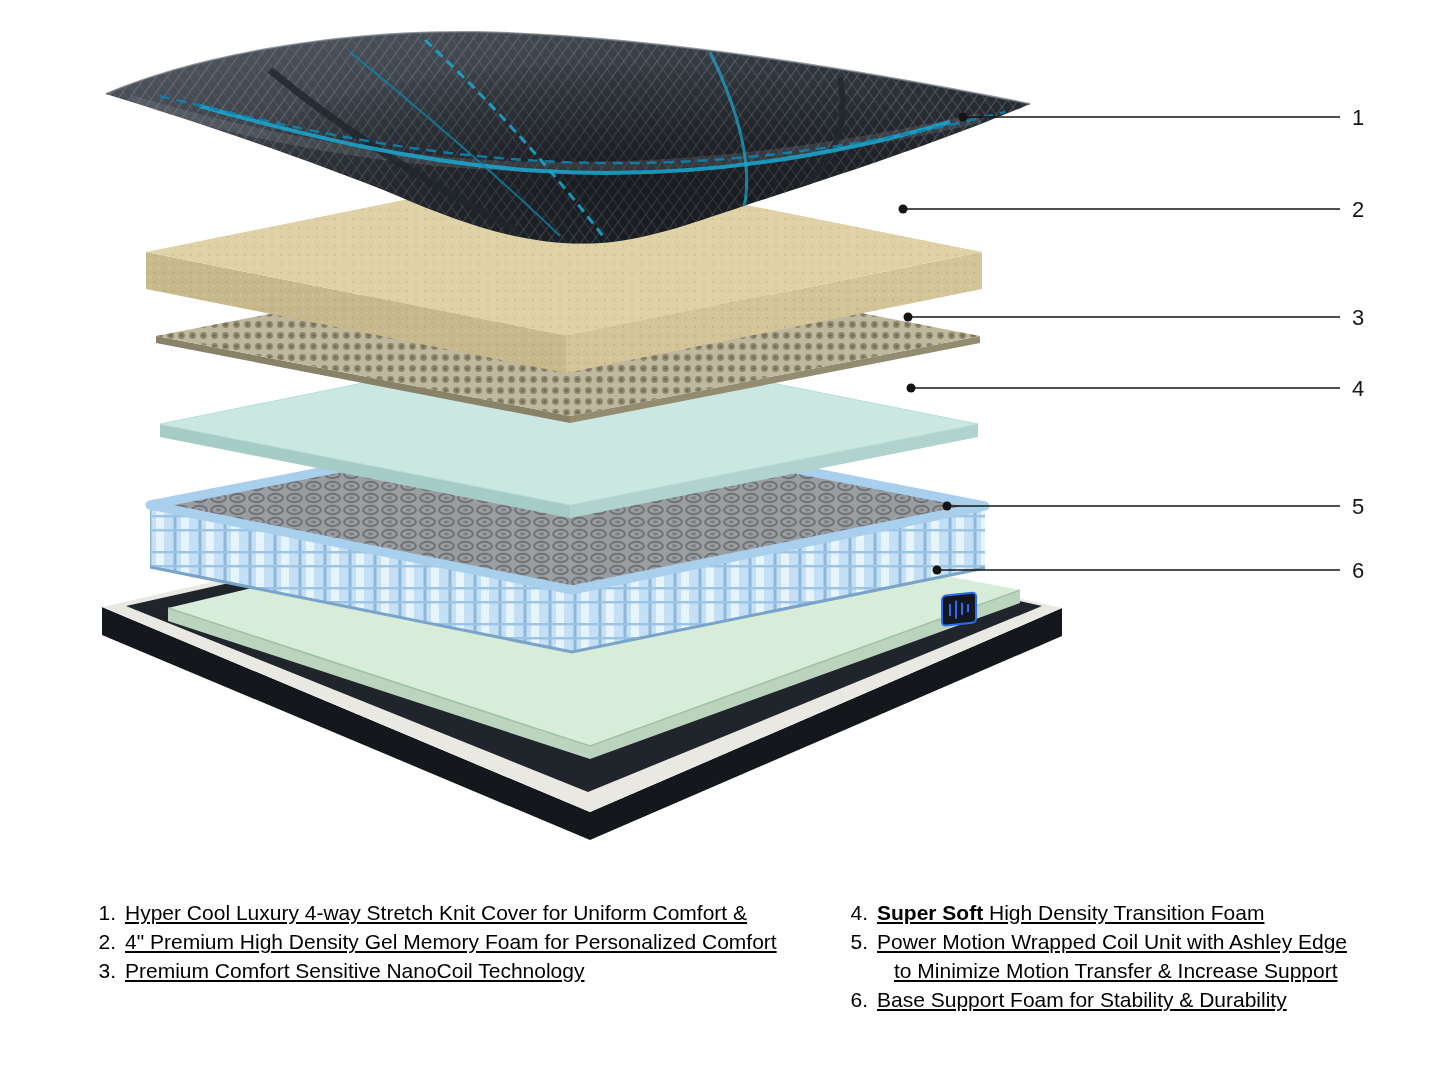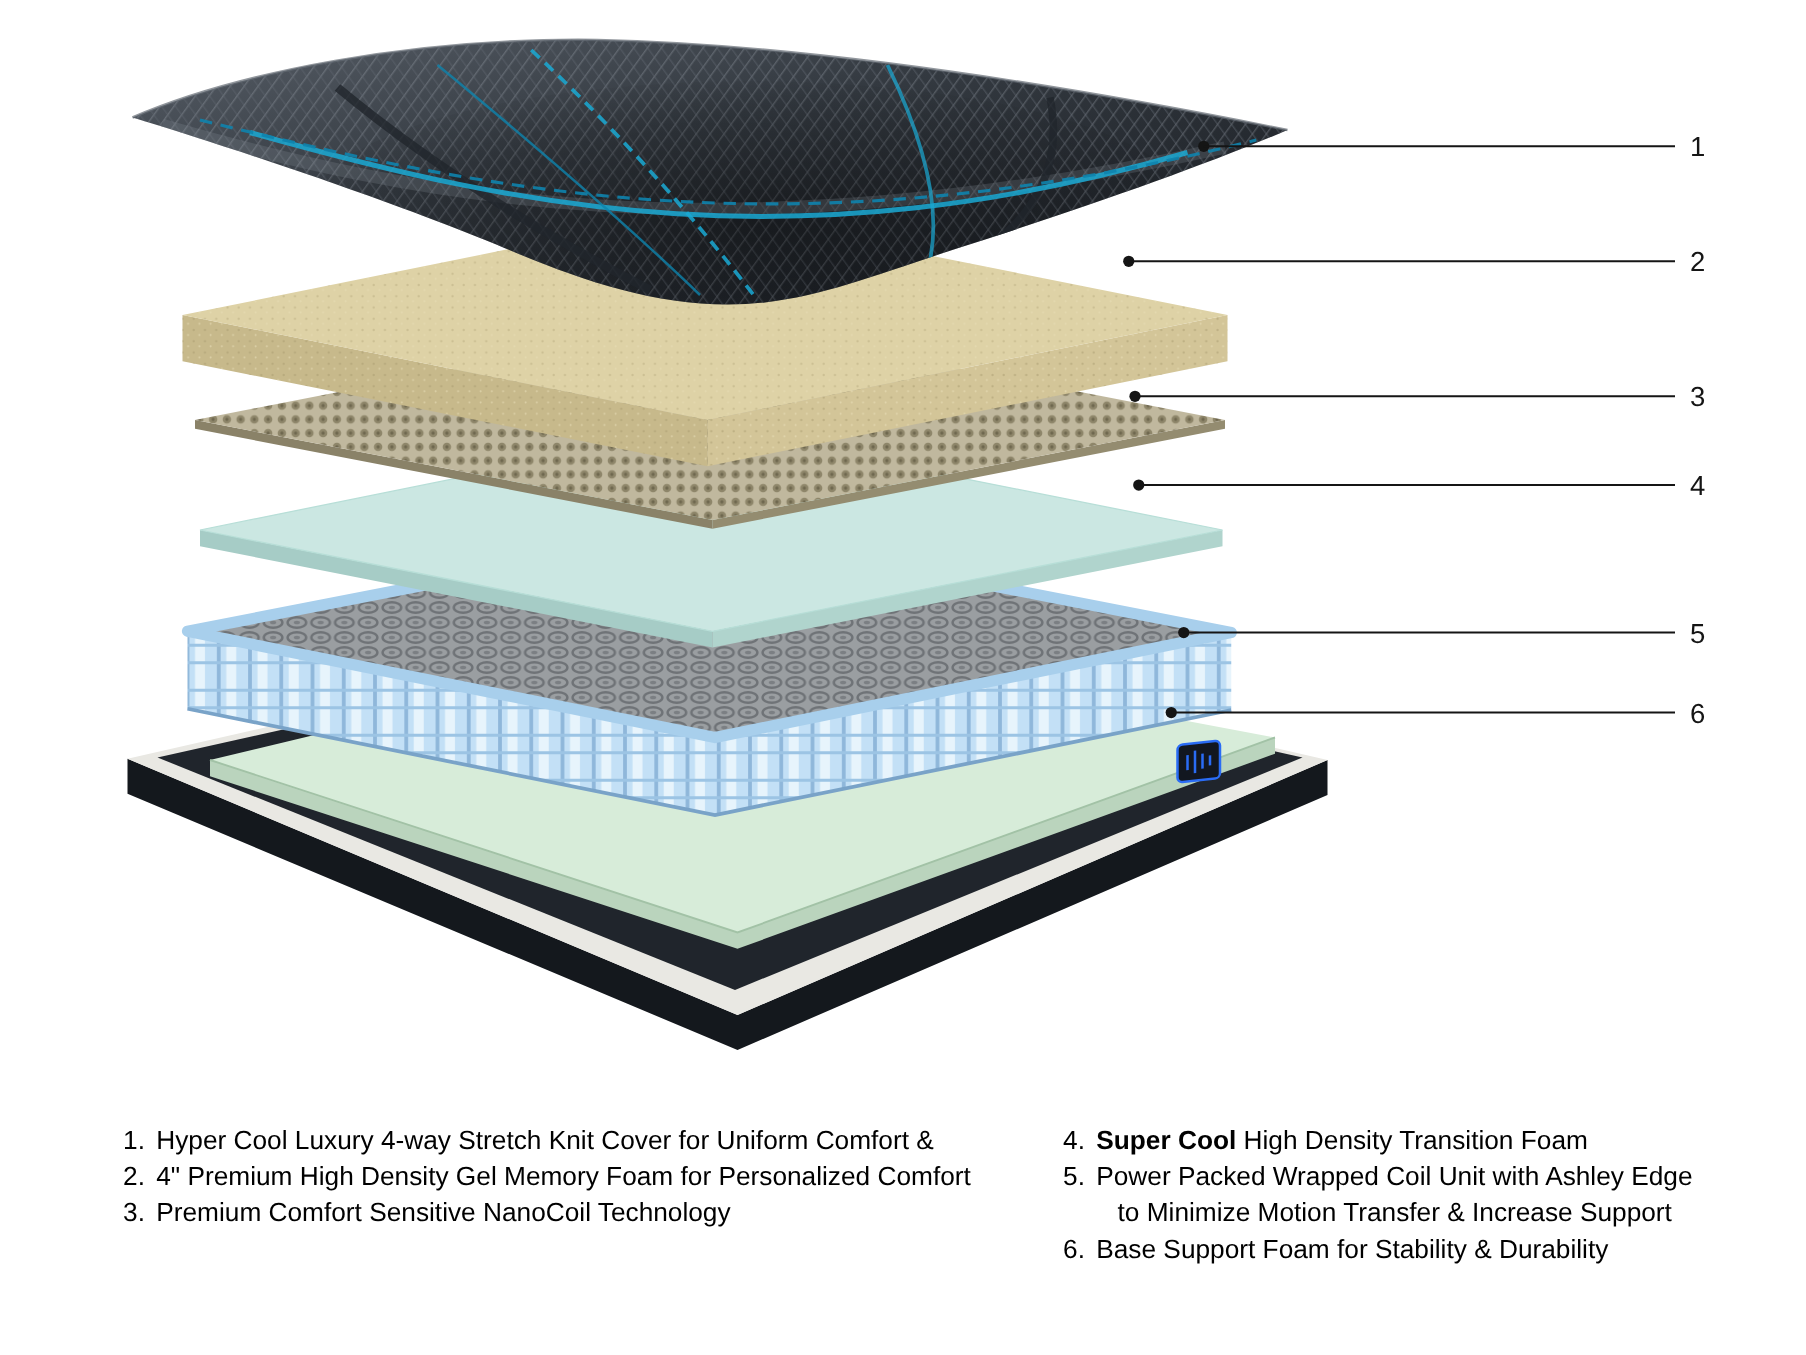--- a/index.html
+++ b/index.html
@@ -7,21 +7,21 @@
     position:relative;width:1445px;height:1084px;background:#ffffff;
     font-family:"Liberation Sans",sans-serif;overflow:hidden;color:#000;
   }
   .diagram-svg{position:absolute;top:0;left:0;}
   .legend{position:absolute;top:898px;left:0;width:1445px;font-size:21px;line-height:29px;}
   .col{position:absolute;top:0;}
   .col-left{left:86px;width:730px;}
   .col-right{left:838px;width:580px;}
   .item{display:flex;align-items:flex-start;}
   .num{flex:0 0 30px;text-align:right;margin-right:9px;}
-  .txt{flex:1;}
+  .txt{flex:1;text-decoration:underline;}
   .ln{display:block;white-space:nowrap;}
   .indent{padding-left:17px;}
   b{font-weight:bold;}
 </style>
 </head>
 <body>
 
 <div class="canvas">
 
   <svg class="diagram-svg" width="1445" height="880" viewBox="0 0 1445 880">
@@ -179,27 +179,27 @@
         <span class="txt">
           <span class="ln">Premium Comfort Sensitive NanoCoil Technology</span>
         </span>
       </div>
     </div>
 
     <div class="col col-right">
       <div class="item">
         <span class="num">4.</span>
         <span class="txt">
-          <span class="ln"><b>Super Cool</b><span> High Density Transition Foam</span></span>
+          <span class="ln"><b>Super Soft</b><span> High Density Transition Foam</span></span>
         </span>
       </div>
       <div class="item">
         <span class="num">5.</span>
         <span class="txt">
-          <span class="ln">Power Packed Wrapped Coil Unit with Ashley Edge</span>
+          <span class="ln">Power Motion Wrapped Coil Unit with Ashley Edge</span>
           <span class="ln indent">to Minimize Motion Transfer &amp; Increase Support</span>
         </span>
       </div>
       <div class="item">
         <span class="num">6.</span>
         <span class="txt">
           <span class="ln">Base Support Foam for Stability &amp; Durability</span>
         </span>
       </div>
     </div>

